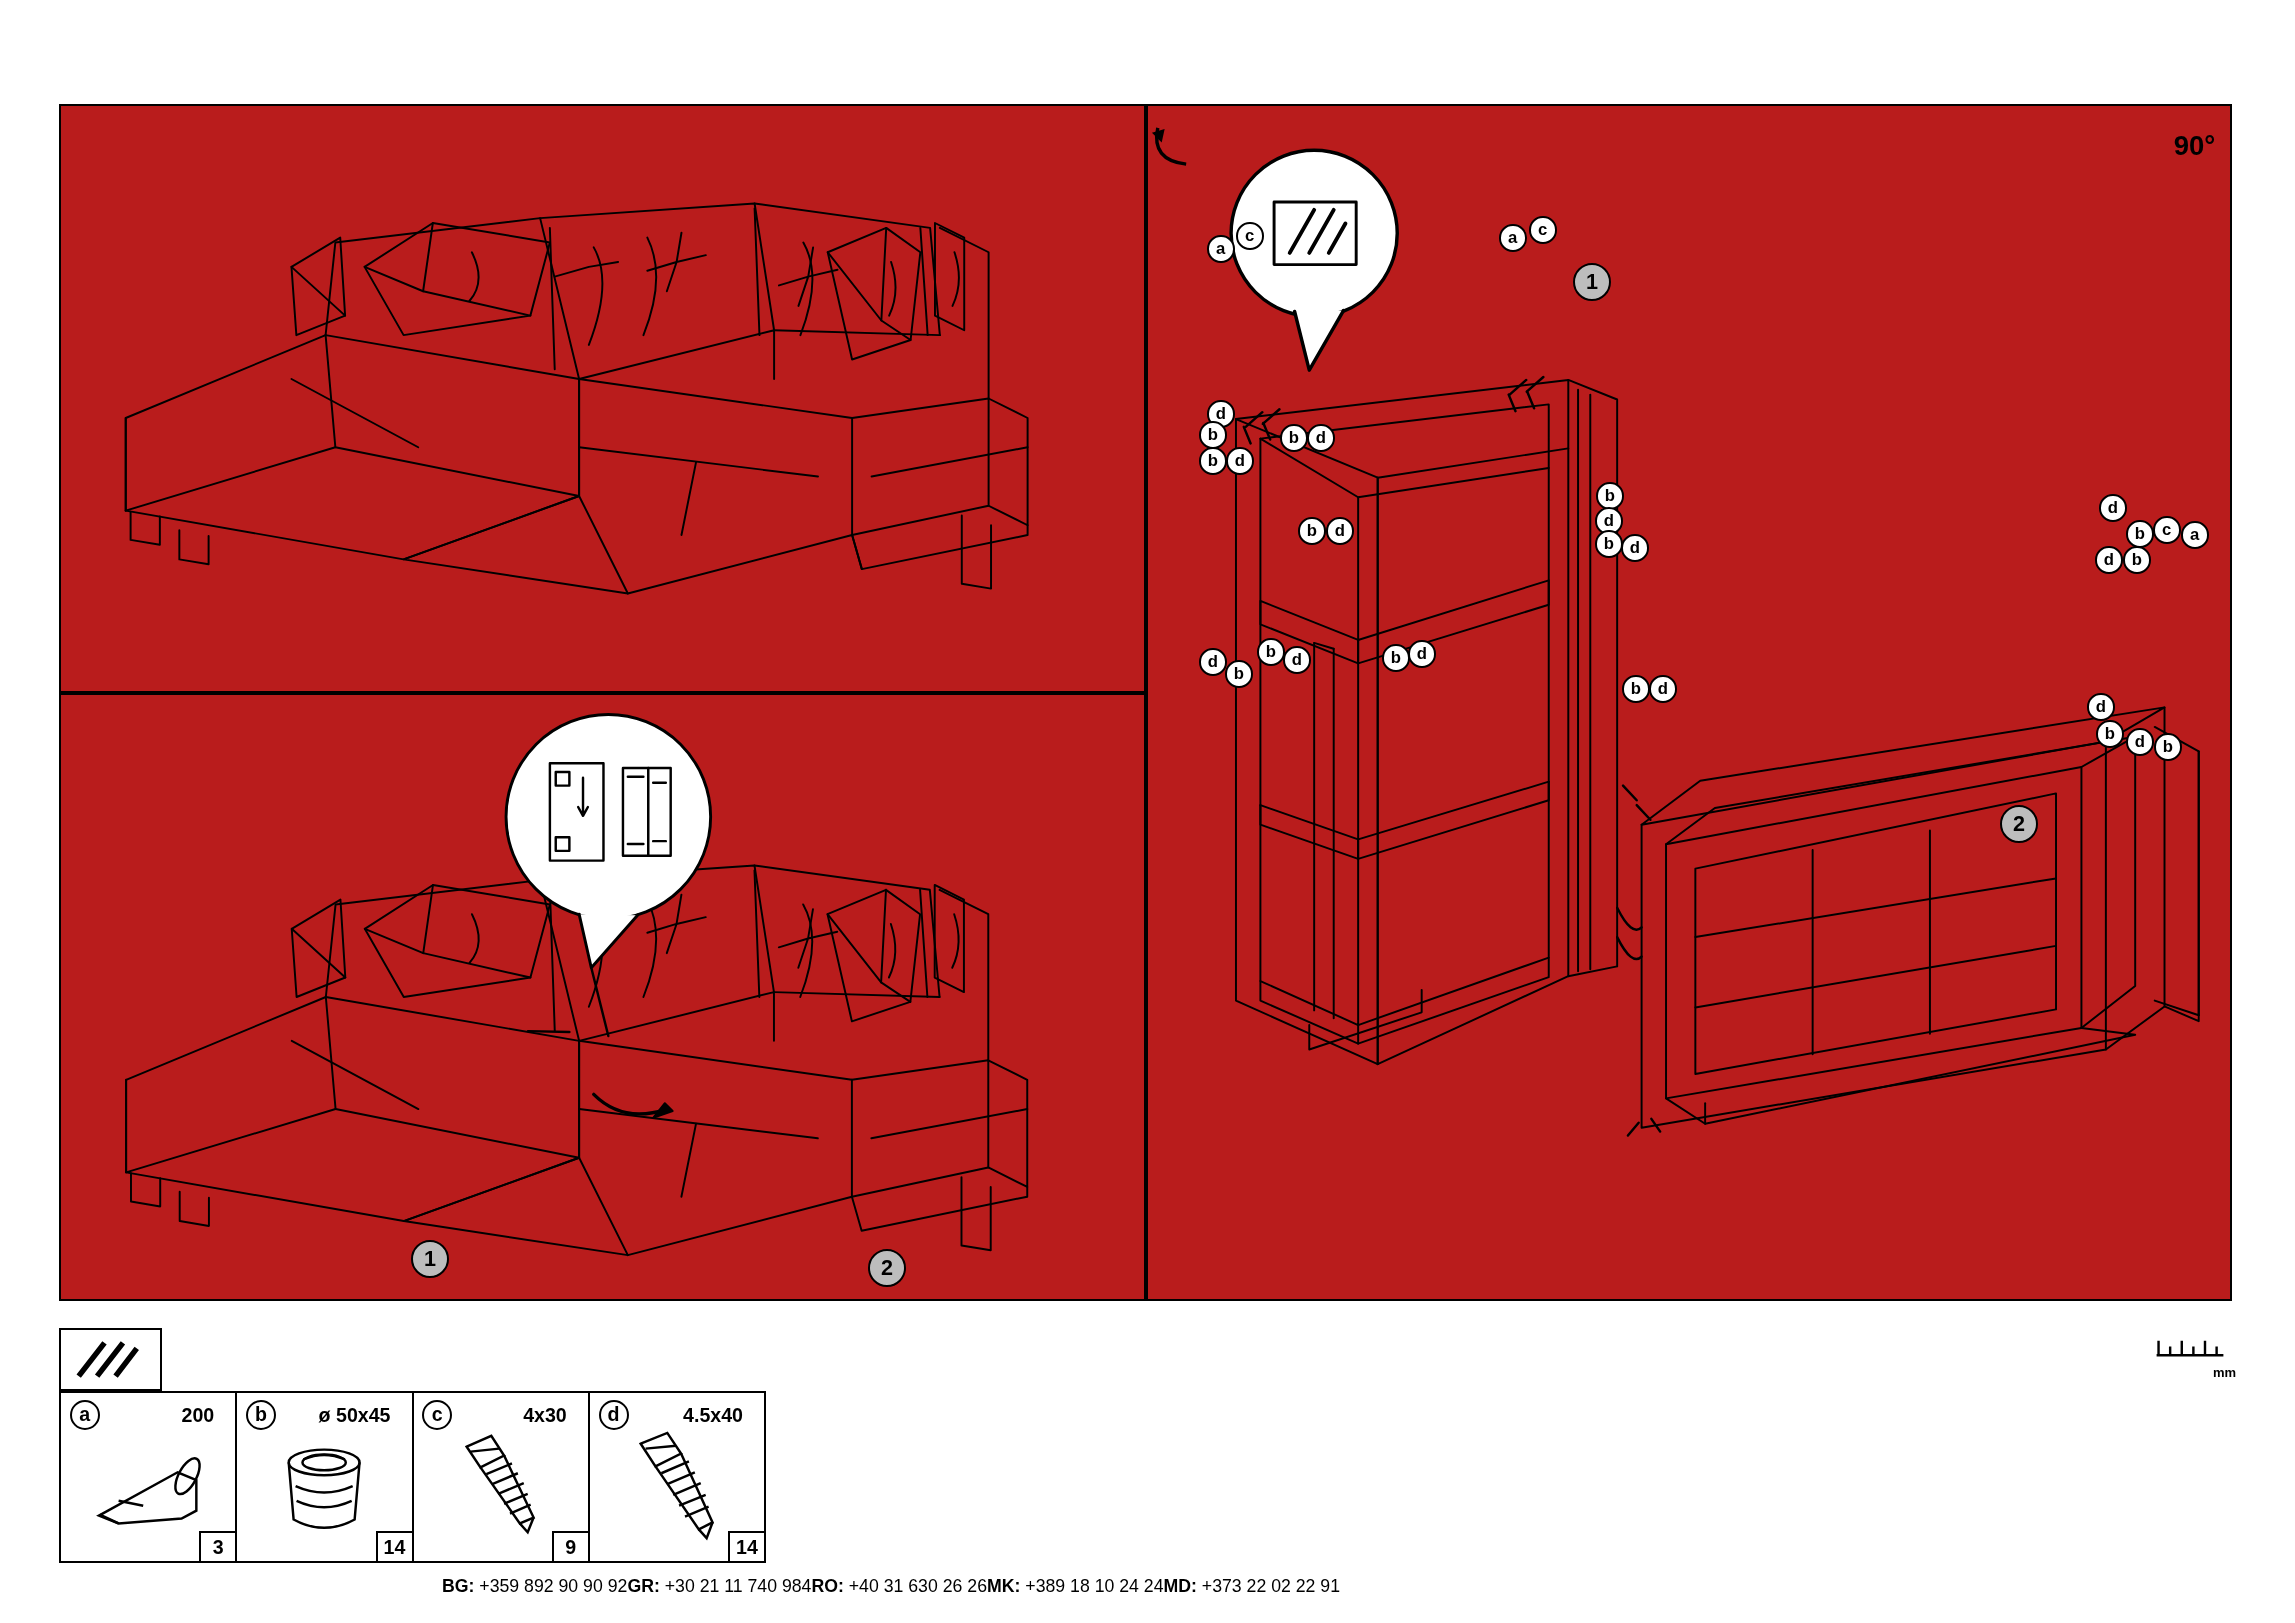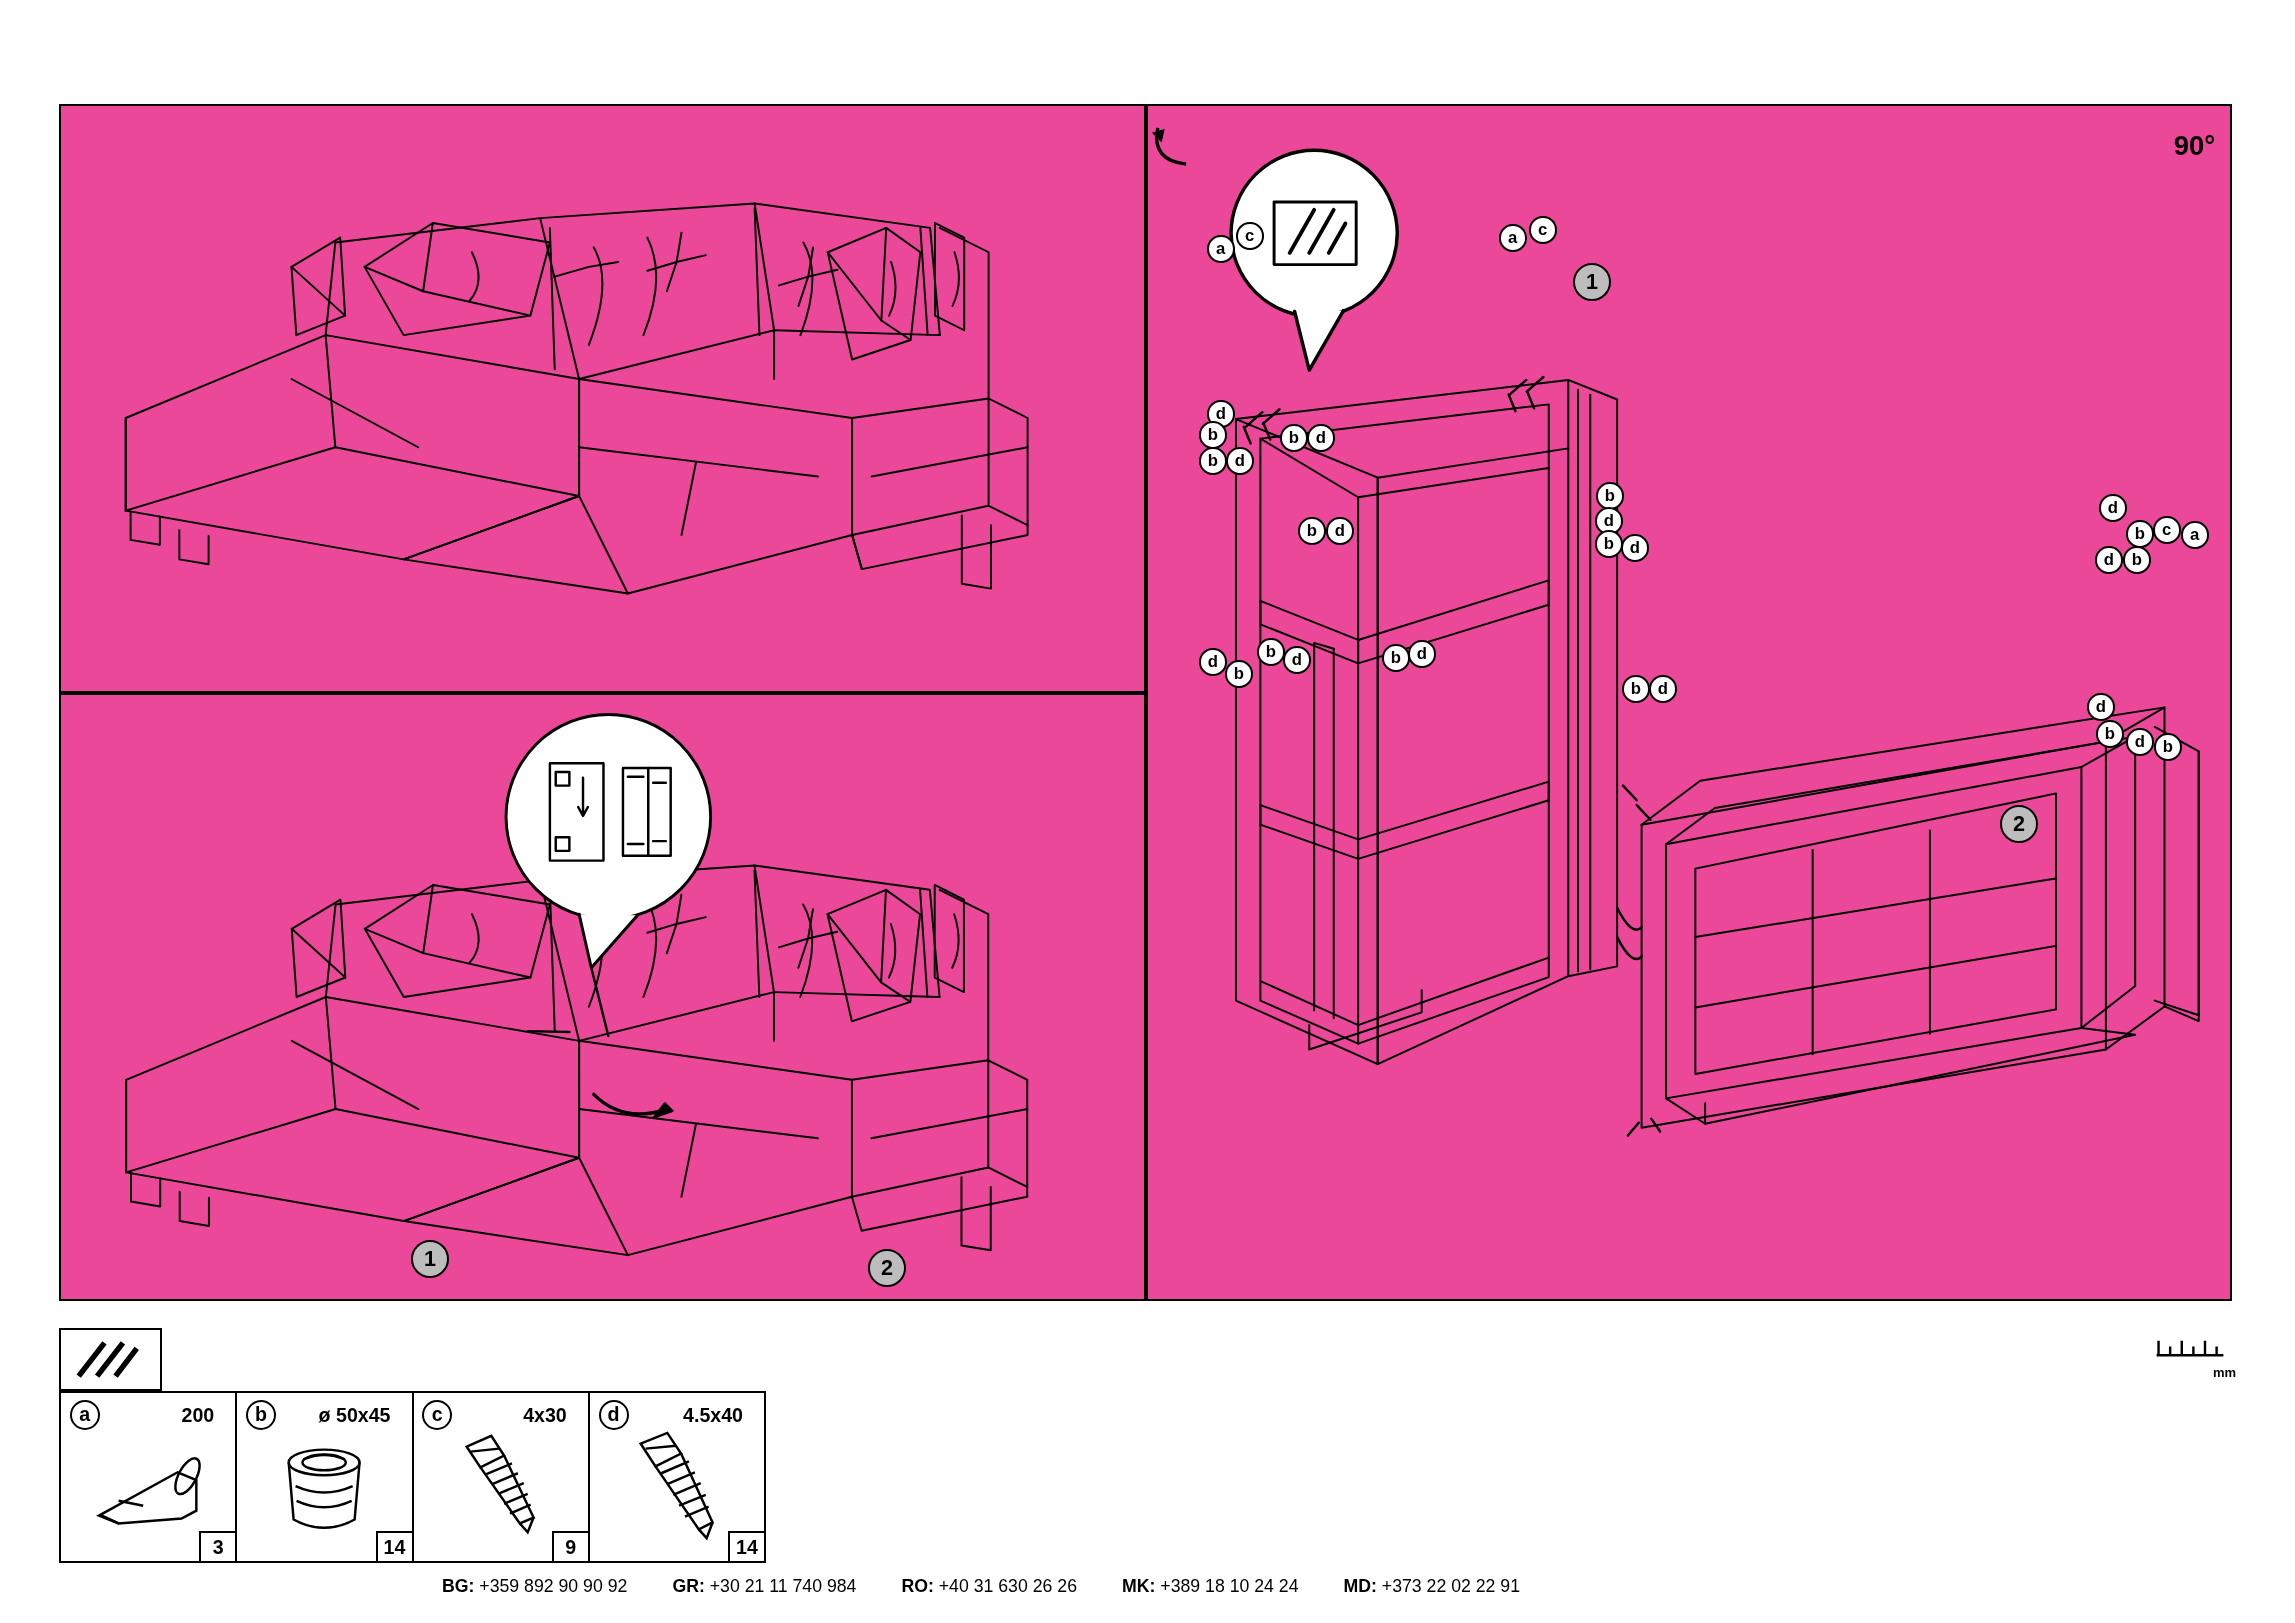--- a/index.html
+++ b/index.html
@@ -43,21 +43,21 @@
   .title-text {
     font-size: 37px;
     font-weight: bold;
     letter-spacing: 0.5px;
   }
 
   
   .panel {
     position: absolute;
     border: 2.5px solid #000;
-    background: #ec4899;
+    background: #b91c1c;
     box-sizing: border-box;
   }
   #panel-step1 { left: 59px;  top: 104px;  width: 1087px; height: 589px; }
   #panel-step2 { left: 59px;  top: 693px; width: 1087px; height: 608px; }
   #panel-right { left: 1146px; top: 104px;  width: 1086px; height: 1197px; }
 
   .panel svg { position: absolute; left: 0; top: 0; width: 100%; height: 100%; }
 
   
   #parts-icon {
@@ -136,21 +136,20 @@
   }
   .part-art svg { width: 100%; height: 100%; }
 
   
   #phones {
     position: absolute;
     left: 442px;
     top: 1576px;
     width: 1717px;
     display: flex;
-    gap: 45px;
     font-size: 17.7px;
   }
   #phones .phone b { font-weight: bold; }
 
   
   #ruler {
     position: absolute;
     right: 59px;
     top: 1333px;
     width: 93px;

